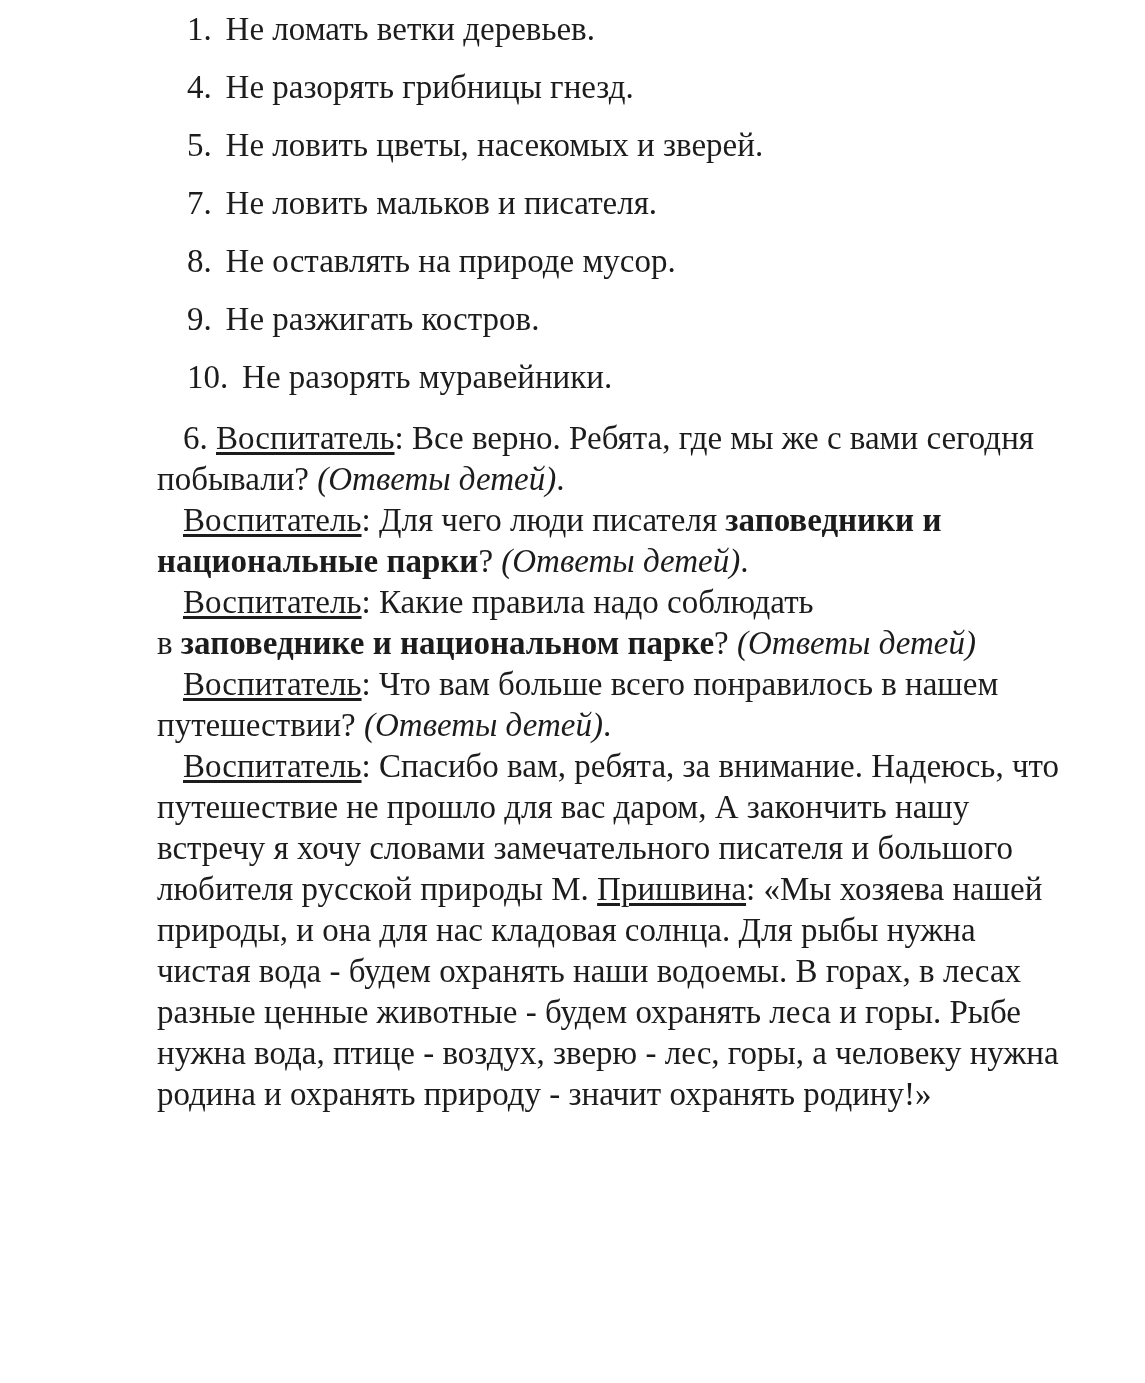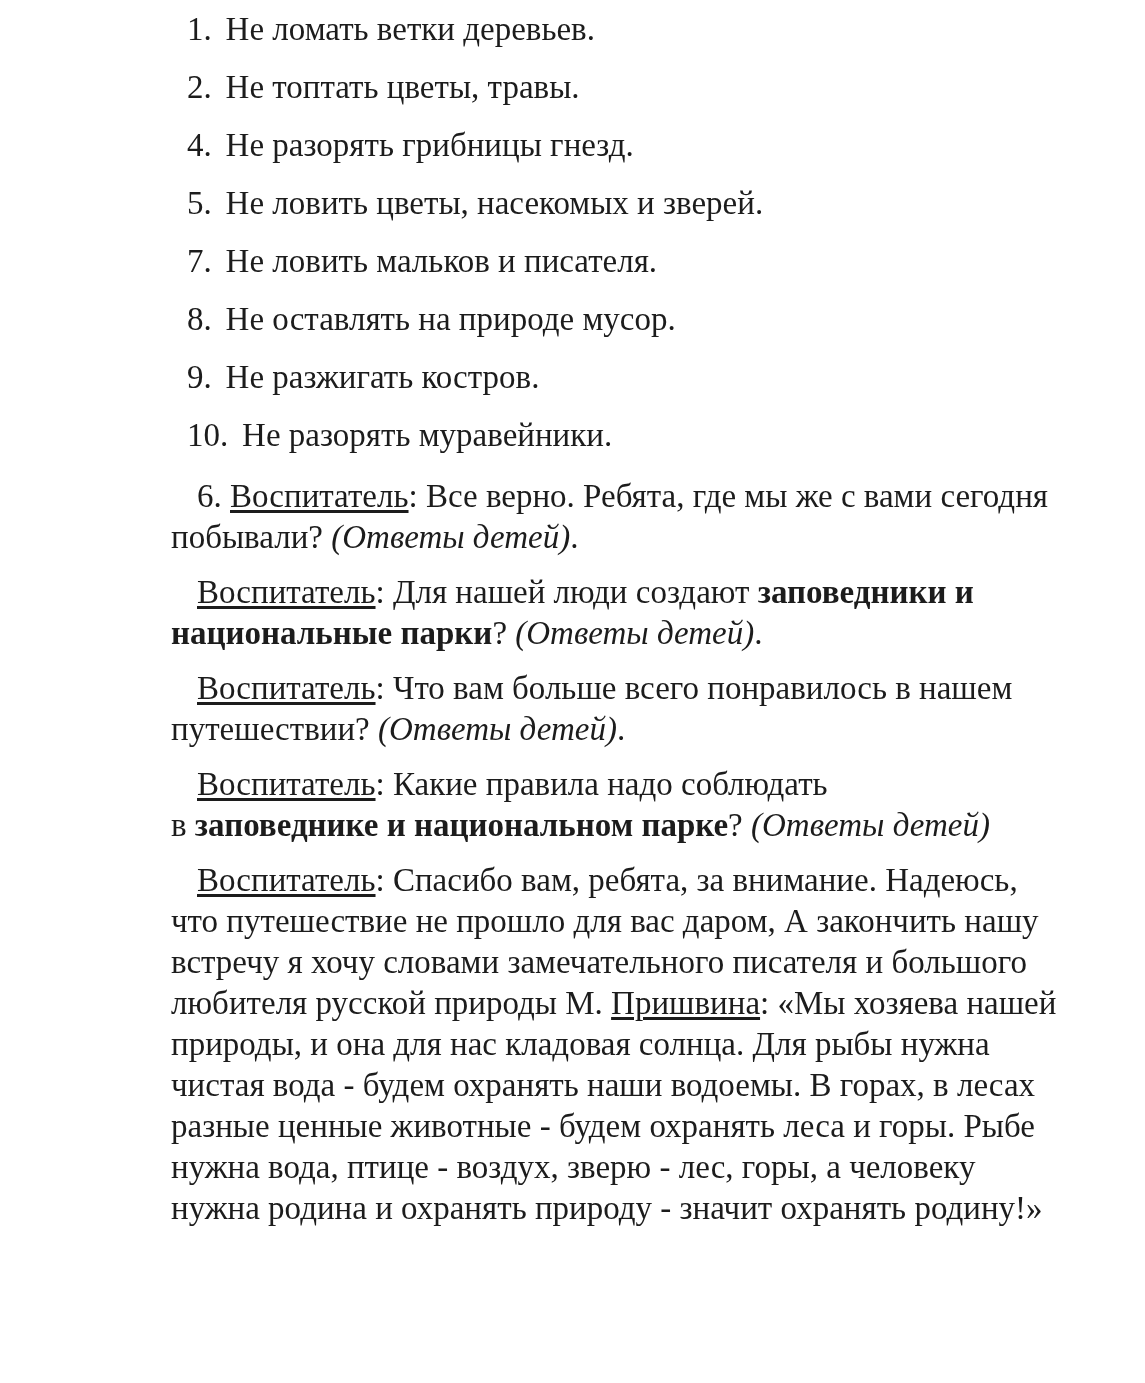--- a/index.html
+++ b/index.html
@@ -32,41 +32,38 @@
     white-space: nowrap;
   }
   .rule-item:last-child {
     margin-bottom: 16px;
   }
   .rule-number {
     margin-right: 0.42em;
   }
   
   .dialog p {
-    margin: 14px;
+    margin: 0;
     text-indent: 26px;
   }
   .u {
     text-decoration: underline;
     text-underline-offset: 3px;
   }
   .b { font-weight: bold; }
   .i { font-style: italic; }
 </style>
 </head>
 <body style="background: rgb(255, 255, 255); color: rgb(28, 28, 28);">
 
 <div class="page">
 
   <div class="rules-list">
     <div class="rule-item">
       <span class="rule-number">1.</span><span>Не ломать ветки деревьев.</span>
-    </div>
-    <div class="rule-item">
-      <span class="rule-number">2.</span><span>Не топтать цветы, травы.</span>
     </div>
     <div class="rule-item">
       <span class="rule-number">4.</span><span>Не разорять грибницы гнезд.</span>
     </div>
     <div class="rule-item">
       <span class="rule-number">5.</span><span>Не ловить цветы, насекомых и зверей.</span>
     </div>
     <div class="rule-item">
       <span class="rule-number">7.</span><span>Не ловить мальков и писателя.</span>
     </div>
@@ -78,23 +75,23 @@
     </div>
     <div class="rule-item">
       <span class="rule-number">10.</span><span>Не разорять муравейники.</span>
     </div>
   </div>
 
   <div class="dialog">
 
     <p><span>6. </span><span class="u">Воспитатель</span><span>: Все верно. Ребята, где мы же с вами сегодня побывали? </span><span class="i">(Ответы детей)</span><span>.</span></p>
 
-    <p><span class="u">Воспитатель</span><span>: Для нашей люди создают </span><span class="b">заповедники и национальные парки</span><span>? </span><span class="i">(Ответы детей)</span><span>.</span></p>
+    <p><span class="u">Воспитатель</span><span>: Для чего люди писателя </span><span class="b">заповедники и национальные парки</span><span>? </span><span class="i">(Ответы детей)</span><span>.</span></p>
+
+    <p><span class="u">Воспитатель</span><span>: Какие правила надо соблюдать</span><br><span>в </span><span class="b">заповеднике и национальном парке</span><span>? </span><span class="i">(Ответы детей)</span></p>
 
     <p><span class="u">Воспитатель</span><span>: Что вам больше всего понравилось в нашем путешествии? </span><span class="i">(Ответы детей)</span><span>.</span></p>
-
-    <p><span class="u">Воспитатель</span><span>: Какие правила надо соблюдать</span><br><span>в </span><span class="b">заповеднике и национальном парке</span><span>? </span><span class="i">(Ответы детей)</span></p>
 
     <p><span class="u">Воспитатель</span><span>: Спасибо вам, ребята, за внимание. Надеюсь, что путешествие не прошло для вас даром, А закончить нашу встречу я хочу словами замечательного писателя и большого любителя русской природы М. </span><span class="u">Пришвина</span><span>: «Мы хозяева нашей природы, и она для нас кладовая солнца. Для рыбы нужна чистая вода - будем охранять наши водоемы. В горах, в лесах разные ценные животные - будем охранять леса и горы. Рыбе нужна вода, птице - воздух, зверю - лес, горы, а человеку нужна родина и охранять природу - значит охранять родину!»</span></p>
 
   </div>
 
 </div>
 
 </body></html>

